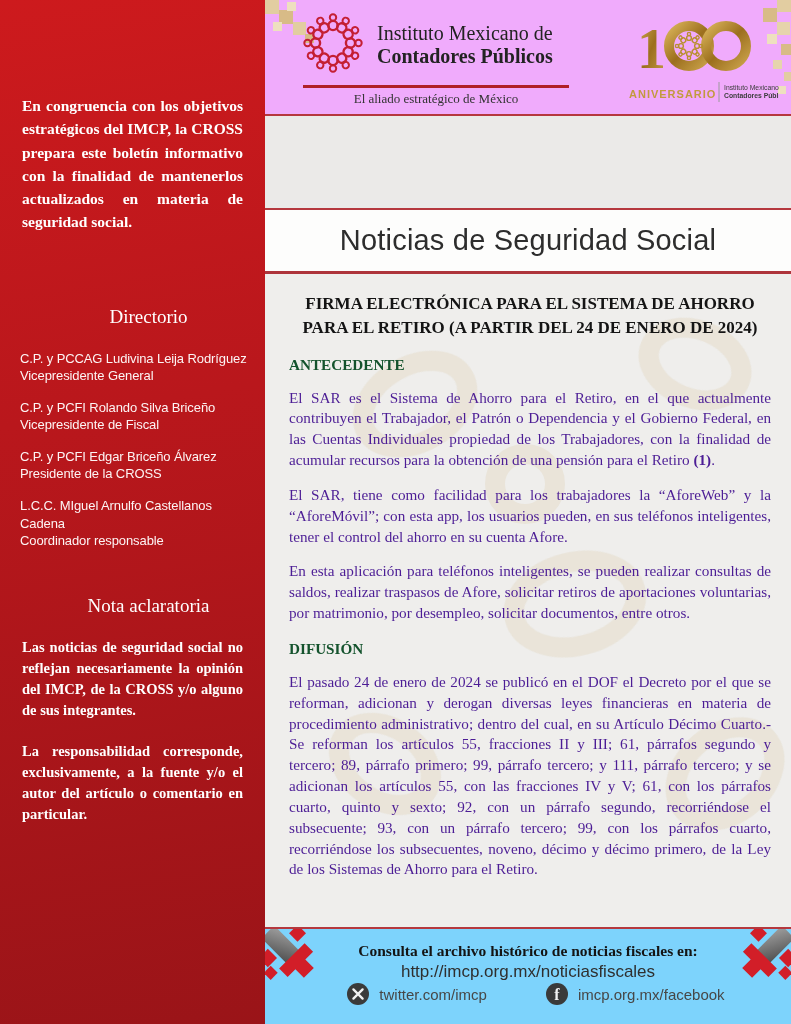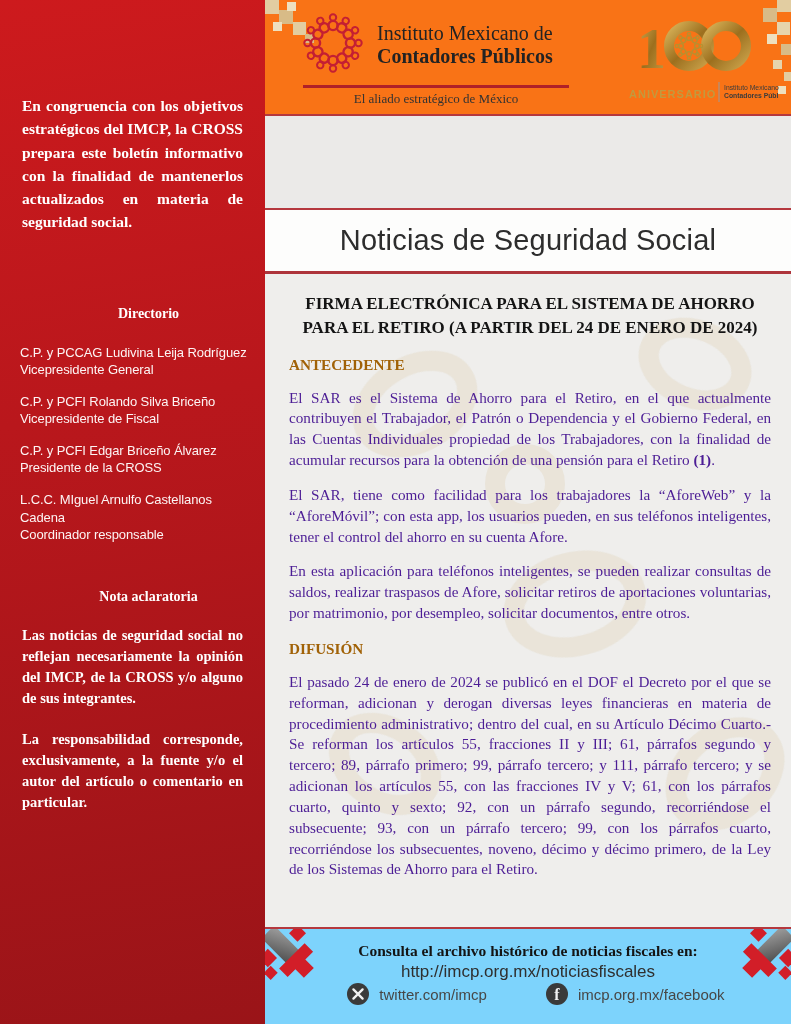--- a/index.html
+++ b/index.html
@@ -14,37 +14,37 @@
     background:linear-gradient(170deg,#cd1a1d 0%, #b9171c 40%, #9a1418 100%);
     color:#fff; position:relative;
   }
   .sidebar .intro {
     margin:94px 22px 0 22px;
     font-weight:bold; font-size:15.5px; line-height:1.5;
     text-align:justify;
   }
   .sidebar .section-title {
     margin-top:72px; text-align:center;
-    font-size:14px; font-weight:bold;margin-left:32px;
+    font-size:19px; font-weight:normal;margin-left:32px;
   }
   .sidebar .dir-list { margin:22px 14px 0 20px; font-family:"Liberation Sans", sans-serif; }
   .sidebar .dir-entry { margin-bottom:15px; font-size:13px; line-height:1.32; letter-spacing:-0.1px; color:#fdf4f4; }
   .sidebar .note-title { margin-top:46px; }
   .sidebar .note-p {
     margin:20px 22px 0 22px;
     font-weight:bold; font-size:14.5px; line-height:1.45;
     text-align:justify;
   }
 
   
   .content { width:526px; display:flex; flex-direction:column; position:relative; }
 
   
   .masthead {
-    height:116px; background:#f97316; position:relative;
+    height:116px; background:#f0abfc; position:relative;
     border-bottom:2px solid #b5383e; overflow:hidden;
   }
   .brand-logo { position:absolute; left:36px; top:11px; }
   .brand-text { position:absolute; left:112px; top:22px; color:#232323; }
   .brand-line1 { font-size:20px; }
   .brand-line2 { font-size:20px; font-weight:bold; }
   .brand-rule { position:absolute; left:38px; top:85px; width:266px; height:3px; background:#b02028; }
   .brand-tagline { position:absolute; left:38px; top:91px; width:266px; text-align:center; font-size:13px; color:#333; }
   .anniv { position:absolute; right:12px; top:8px; }
   .deco-tl { position:absolute; left:-2px; top:-2px; }
@@ -64,21 +64,21 @@
   }
 
   
   .article { flex:1; background:#efeeec; position:relative; padding:16px 20px 0 24px; overflow:hidden; }
   .watermark { position:absolute; left:0; top:0; z-index:0; }
   .article > .atext { position:relative; z-index:1; }
   .article-title {
     font-size:17px; font-weight:bold; text-align:center; line-height:1.4;
     color:#141414; margin:2px 6px 4px 6px;
   }
-  .article h3 { font-size:15.2px; font-weight:bold; color:#a16207; margin-top:16px; }
+  .article h3 { font-size:15.2px; font-weight:bold; color:#14532d; margin-top:16px; }
   .article p  { font-size:15.2px; line-height:1.37; color:#4c1d95; text-align:justify; margin-top:14px; }
 
   
   .pagefooter {
     height:97px; background:#7dd3fc; border-top:2.5px solid #b5383e;
     position:relative; text-align:center; padding-top:13px; overflow:hidden;
   }
   .archive-label { font-size:15.5px; font-weight:bold; color:#141414; }
   .archive-url { font-family:"Liberation Sans", sans-serif; font-size:17px; color:#2f2f2f; margin-top:2px; }
   .social-row { display:flex; justify-content:center; gap:58px; margin-top:0;padding-left:15px; }

